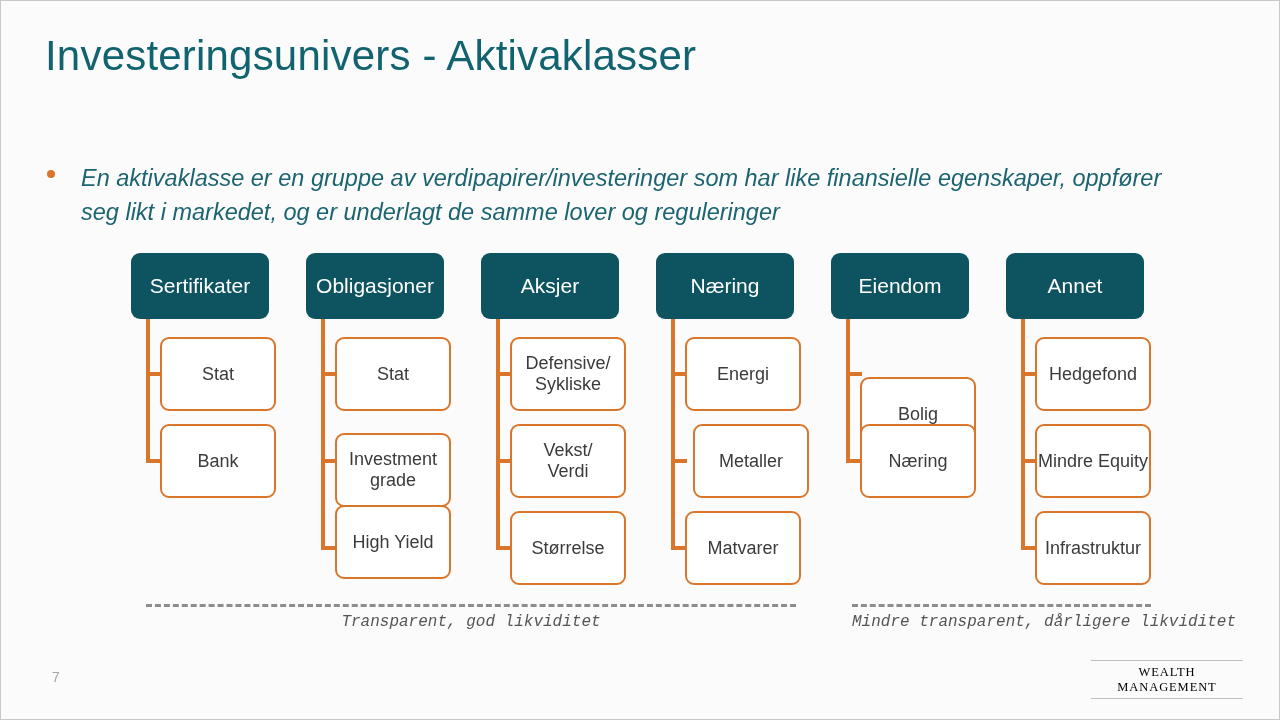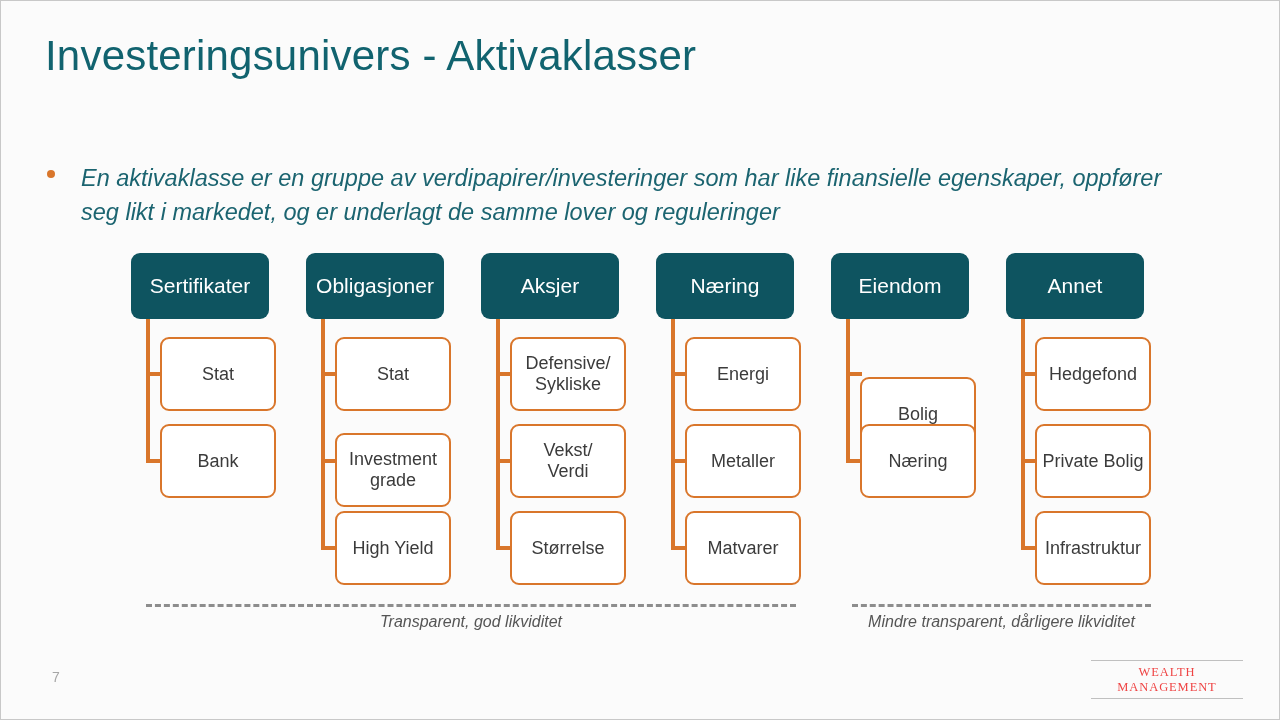--- a/index.html
+++ b/index.html
@@ -149,20 +149,21 @@
     height: 0;
     border-top: 3px dashed #8d8d8d;
   }
   .dashcaption {
     position: absolute;
     font-size: 16px;
     font-style: italic;
     color: #555555;
     text-align: center;
     white-space: nowrap;
+    font-family: Liberation Mono, monospace;
   }
 
   
   #page-number {
     position: absolute;
     left: 51px;
     top: 668px;
     font-size: 14px;
     color: #a6a6a6;
   }
@@ -174,21 +175,21 @@
     text-align: center;
   }
   #wealth-mark .rule {
     height: 1px;
     background: #c0c0c0;
   }
   #wealth-mark .wm-text {
     font-family: "Liberation Serif", serif;
     font-size: 12.5px;
     letter-spacing: 0.9px;
-    color: #ef4444;
+    color: #000000;
     padding: 4px 0 3px 0;
   }
 </style>
 </head>
 <body>
 
 <div id="slide">
 
   <div id="title">Investeringsunivers - Aktivaklasser</div>
 
@@ -208,57 +209,57 @@
         <div class="child-box" style="top: 171px;">Bank</div>
       </div>
       <div class="column" style="left: 305px;">
         <div class="header-box">Obligasjoner</div>
         <div class="trunk" style="height: 229px;"></div>
         <div class="stub" style="top: 119px;"></div>
         <div class="child-box" style="top: 84px;">Stat</div>
         <div class="stub" style="top: 206px;"></div>
         <div class="child-box" style="top: 180px;">Investment grade</div>
         <div class="stub" style="top: 293px;"></div>
-        <div class="child-box" style="top: 258px;">High Yield</div>
+        <div class="child-box" style="top: 252px;">High Yield</div>
       </div>
       <div class="column" style="left: 480px;">
         <div class="header-box">Aksjer</div>
         <div class="trunk" style="height: 229px;"></div>
         <div class="stub" style="top: 119px;"></div>
         <div class="child-box" style="top: 84px;">Defensive/<br>Sykliske</div>
         <div class="stub" style="top: 206px;"></div>
         <div class="child-box" style="top: 171px;">Vekst/<br>Verdi</div>
         <div class="stub" style="top: 293px;"></div>
         <div class="child-box" style="top: 258px;">Størrelse</div>
       </div>
       <div class="column" style="left: 655px;">
         <div class="header-box">Næring</div>
         <div class="trunk" style="height: 229px;"></div>
         <div class="stub" style="top: 119px;"></div>
         <div class="child-box" style="top: 84px;">Energi</div>
         <div class="stub" style="top: 206px;"></div>
-        <div class="child-box" style="top: 171px;">Metaller</div>
+        <div class="child-box" style="top: 171px; margin-left: 8px;">Metaller</div>
         <div class="stub" style="top: 293px;"></div>
         <div class="child-box" style="top: 258px;">Matvarer</div>
       </div>
       <div class="column" style="left: 830px;">
         <div class="header-box">Eiendom</div>
         <div class="trunk" style="height: 142px;"></div>
         <div class="stub" style="top: 119px;"></div>
         <div class="child-box" style="top: 84px; margin-top: 40px;">Bolig</div>
         <div class="stub" style="top: 206px;"></div>
         <div class="child-box" style="top: 171px;">Næring</div>
       </div>
       <div class="column" style="left: 1005px;">
         <div class="header-box">Annet</div>
         <div class="trunk" style="height: 229px;"></div>
         <div class="stub" style="top: 119px;"></div>
         <div class="child-box" style="top: 84px;">Hedgefond</div>
         <div class="stub" style="top: 206px;"></div>
-        <div class="child-box" style="top: 171px;">Private Bolig</div>
+        <div class="child-box" style="top: 171px;">Mindre Equity</div>
         <div class="stub" style="top: 293px;"></div>
         <div class="child-box" style="top: 258px;">Infrastruktur</div>
       </div>
       <div class="dashline" style="left: 145px; top: 603px; width: 650px;"></div>
       <div class="dashcaption" style="left: 145px; top: 612px; width: 650px;">Transparent, god likviditet</div>
       <div class="dashline" style="left: 851px; top: 603px; width: 299px;"></div>
       <div class="dashcaption" style="left: 851px; top: 612px; width: 299px;">Mindre transparent, dårligere likviditet</div>
     </div>
 
   <div id="page-number">7</div>

